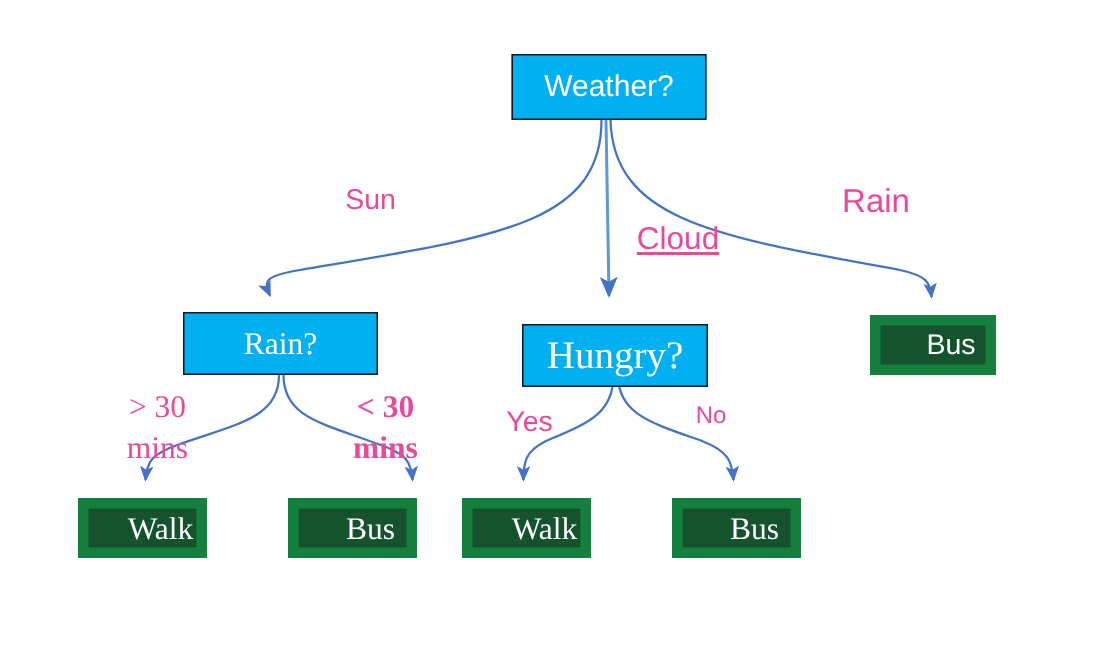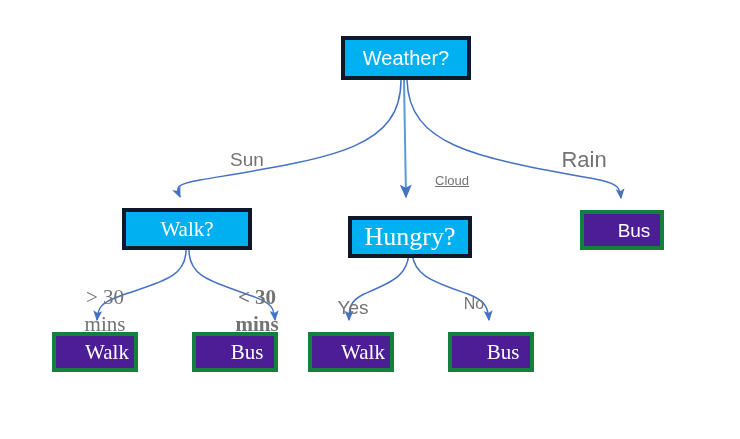--- a/index.html
+++ b/index.html
@@ -26,40 +26,39 @@
     box-sizing: border-box;
     display: flex;
     align-items: center;
     justify-content: center;
     color: #ffffff;
     line-height: 1;
     white-space: nowrap;
   }
   .node-decision {
     background: #00B0F0;
-    border: 4px solid #0f172a;
+    border: 1px solid #0f172a;
   }
   .node-outcome {
-    background: #4c1d95;
-    border: 4px solid #15803d;
+    background: #14532d;
+    border: 7px solid #15803d;
     padding-left: 24px;
   }
   .font-sans {
     font-family: "Liberation Sans", sans-serif;
   }
   .font-serif {
     font-family: "Liberation Serif", serif;
   }
   .edge-label {
     position: absolute;
-    color: #737373;
+    color: #ec4899;
     line-height: 1.28;
     white-space: pre;
     text-align: center;
-    margin-top: 26px;
   }
 </style>
 </head>
 <body>
 
 <div id="canvas">
 
   <svg id="edges" viewBox="0 0 740 439" xmlns="http://www.w3.org/2000/svg">
     <defs>
       <marker id="arrowhead" markerWidth="9" markerHeight="9" refX="6.2" refY="3" orient="auto" markerUnits="strokeWidth">
@@ -80,21 +79,21 @@
     <path d="M 409,250 C 409,276 392,282 364,294 C 350,301 349,308 349,320" fill="none" stroke="#4472C4" stroke-width="1.5" marker-end="url(#arrowhead)"></path>
 
     <path d="M 412,250 C 412,276 434,282 468,294 C 486,301 488,308 489,320" fill="none" stroke="#4472C4" stroke-width="1.5" marker-end="url(#arrowhead)"></path>
   </svg>
 
   <div class="node node-decision font-sans" style="left:341px; top:36px; width:130px; height:44px; font-size:20px;">
     <span>Weather?</span>
   </div>
 
   <div class="node node-decision font-serif" style="left:122px; top:208px; width:130px; height:42px; font-size:21px;">
-    <span>Walk?</span>
+    <span>Rain?</span>
   </div>
 
   <div class="node node-decision font-serif" style="left:348px; top:216px; width:124px; height:42px; font-size:26px;">
     <span>Hungry?</span>
   </div>
 
   <div class="node node-outcome font-sans" style="left:580px; top:210px; width:84px; height:40px; font-size:19px;">
     <span>Bus</span>
   </div>
 
@@ -109,21 +108,21 @@
   <div class="node node-outcome font-serif" style="left:308px; top:332px; width:86px; height:40px; font-size:21px;">
     <span>Walk</span>
   </div>
 
   <div class="node node-outcome font-serif" style="left:448px; top:332px; width:86px; height:40px; font-size:21px;">
     <span>Bus</span>
   </div>
 
   <div class="edge-label font-sans" style="left:212px; top:122px; width:70px; font-size:19px;">Sun</div>
 
-  <div class="edge-label font-sans" style="left:412px; top:147px; width:80px; font-size:13px;text-decoration:underline;">Cloud</div>
+  <div class="edge-label font-sans" style="left:412px; top:147px; width:80px; font-size:21px;text-decoration:underline;">Cloud</div>
 
   <div class="edge-label font-sans" style="left:549px; top:120px; width:70px; font-size:22px;">Rain</div>
 
   <div class="edge-label font-serif" style="left:66px; top:258px; width:78px; font-size:21px;">&gt; 30
 mins</div>
 
   <div class="edge-label font-serif" style="left:218px; top:258px; width:78px; font-size:21px;font-weight:bold;">&lt; 30
 mins</div>
 
   <div class="edge-label font-sans" style="left:328px; top:270px; width:50px; font-size:19px;">Yes</div>

